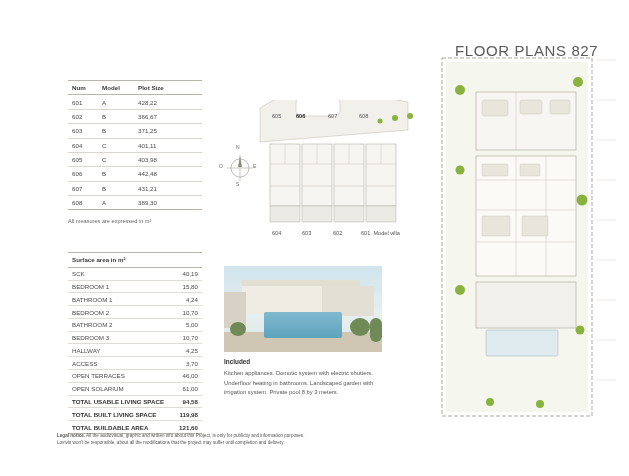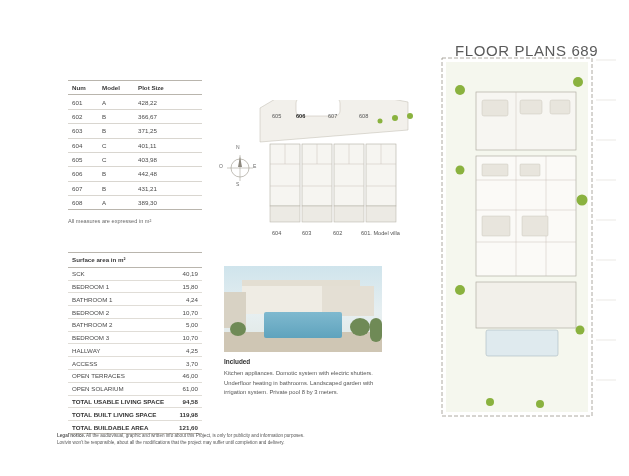--- a/index.html
+++ b/index.html
@@ -105,21 +105,21 @@
   }
 
   
   .siteplan { position:absolute; left:420px; top:30px; width:200px; height:410px; }
 </style>
 </head>
 <body>
 
 <div class="page">
 
-  <div class="title">FLOOR PLANS 689</div>
+  <div class="title">FLOOR PLANS 827</div>
 
   <table class="plot-table">
     <thead>
       <tr>
         <th>Num</th>
         <th>Model</th>
         <th>Plot Size</th>
       </tr>
     </thead>
     <tbody>

